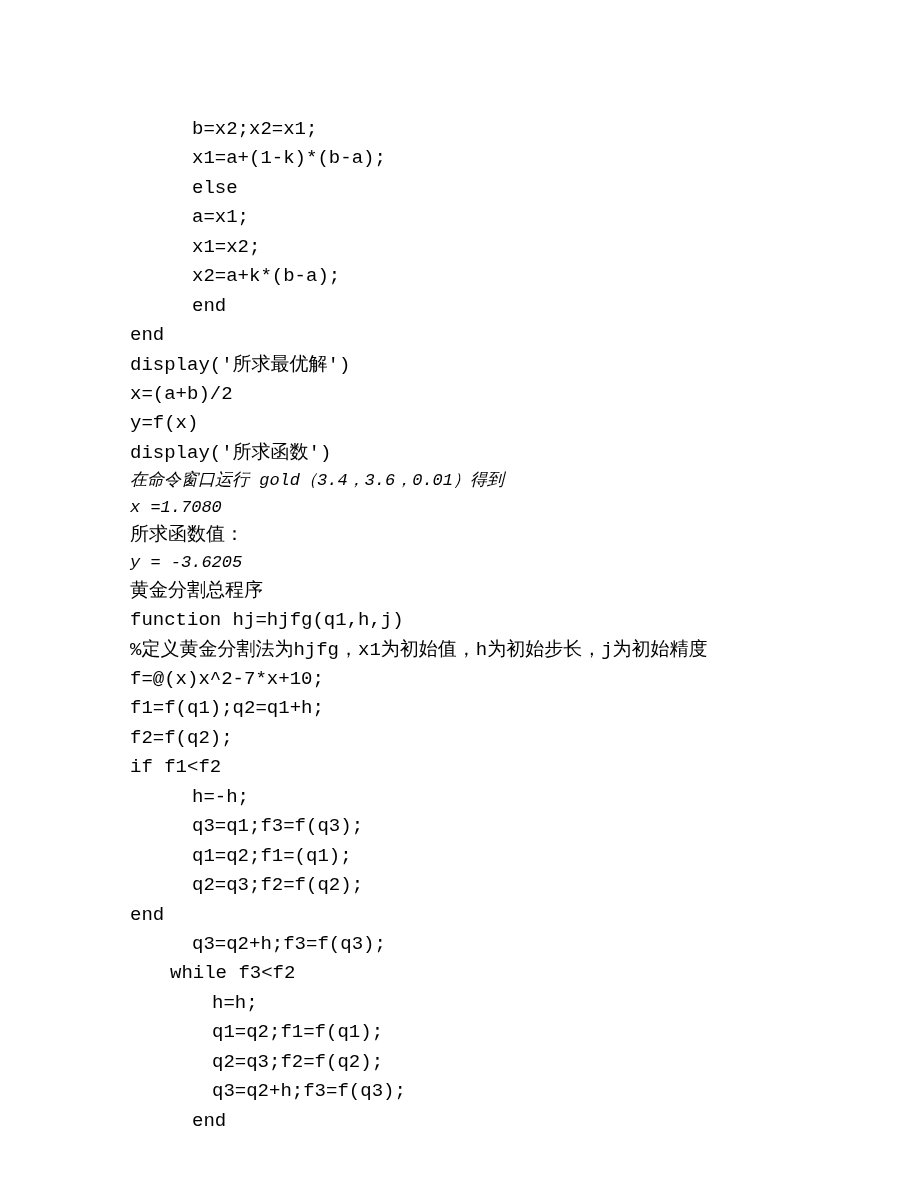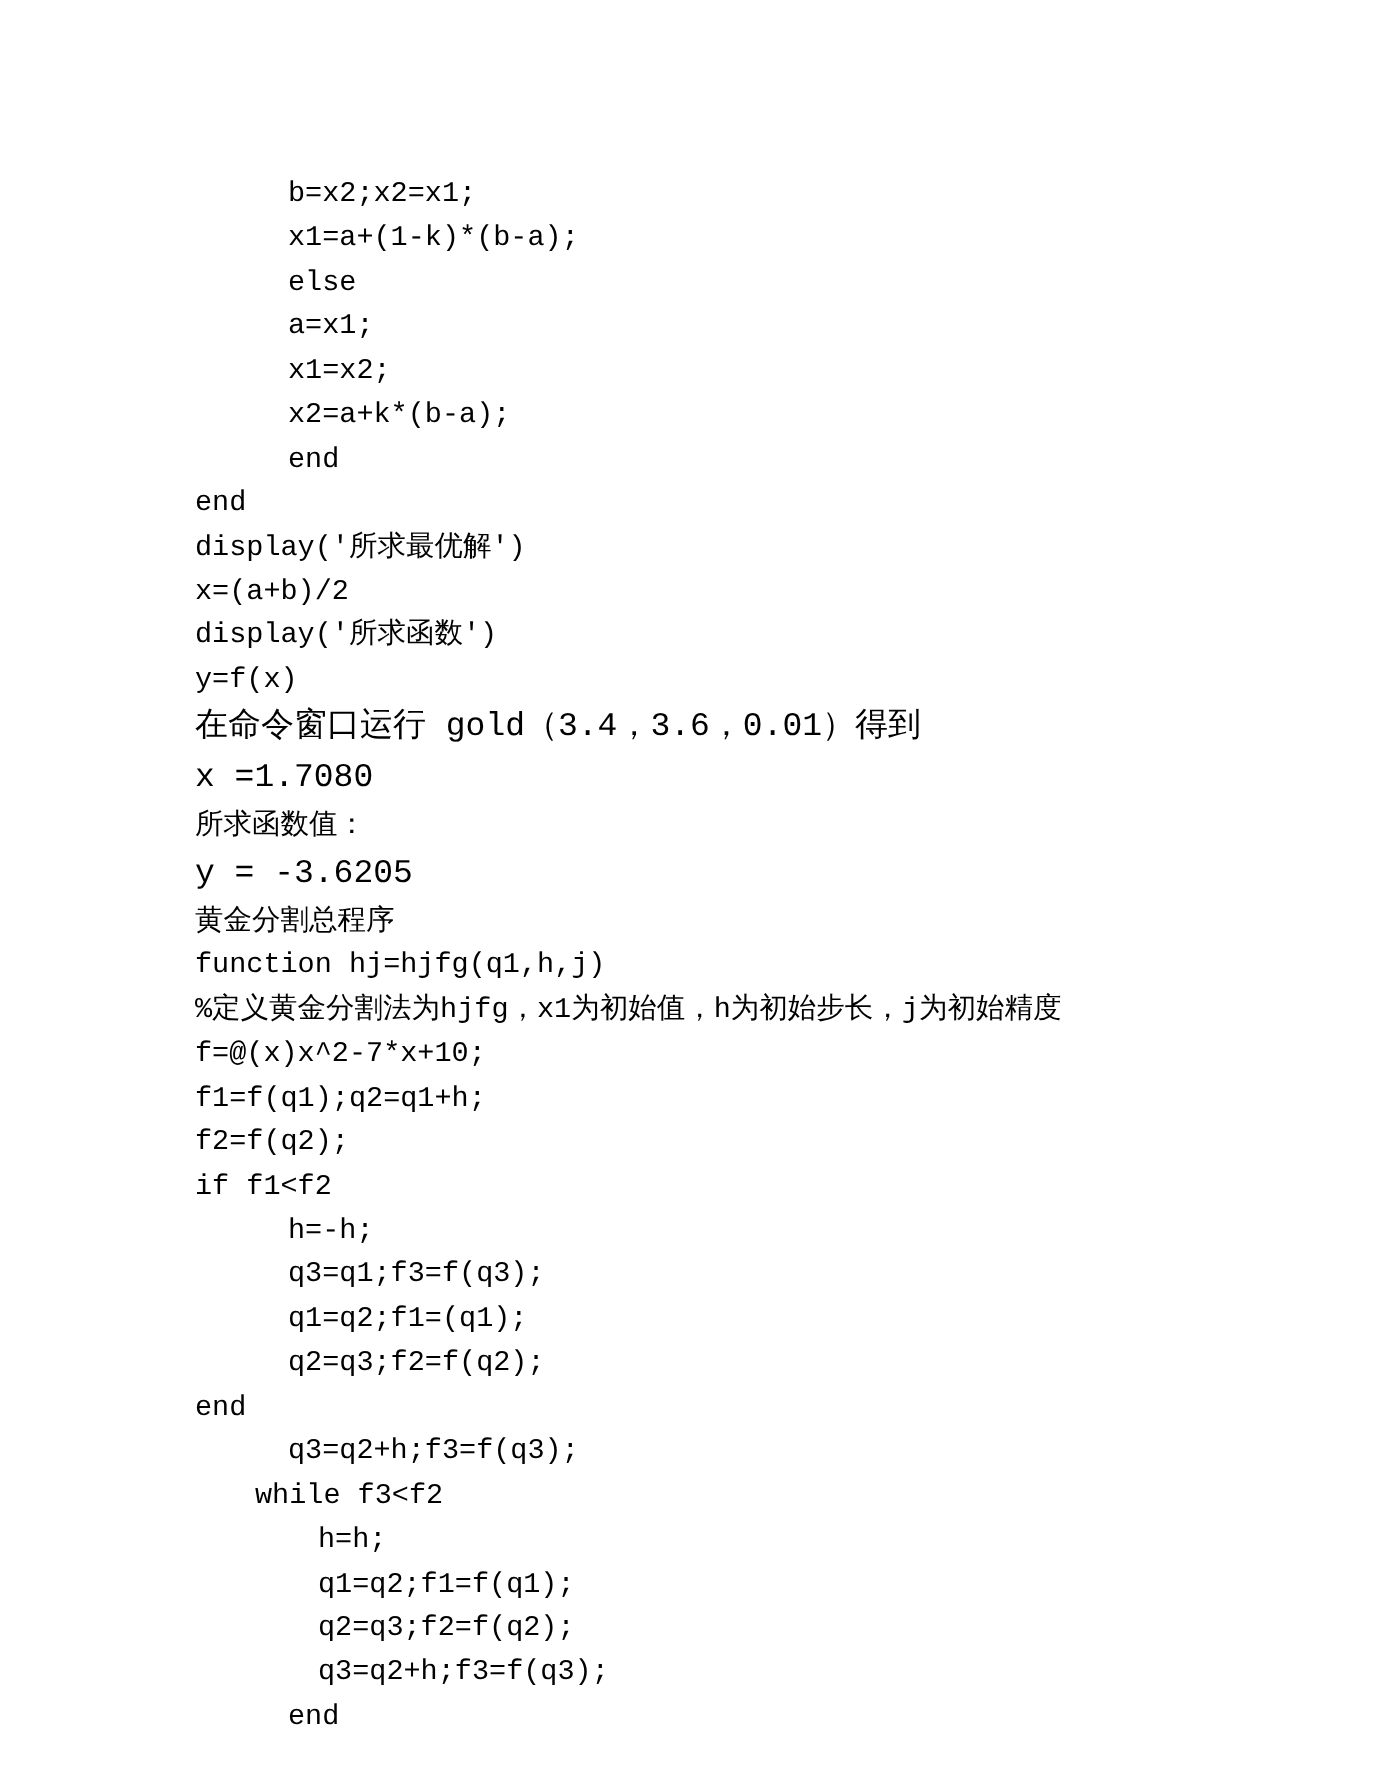--- a/index.html
+++ b/index.html
@@ -15,43 +15,44 @@
       width: 828px;
       min-height: 1191px;
       padding: 115px 0 0 130px;
       box-sizing: border-box;
     }
     .line {
       white-space: pre;
       font-family: "SimSun", "宋体", "Courier New", monospace;
     }
     .small {
-      font-size: 22px;
+      font-size: 17px;
+      font-style: italic;
     }
     .indent1 { padding-left: 40px; }
     .indent2 { padding-left: 62px; }
     .indent3 { padding-left: 82px; }
   </style>
 </head>
 <body>
 
 <div class="page">
   <div id="content">
       <div class="line indent2">b=x2;x2=x1;</div>
       <div class="line indent2">x1=a+(1-k)*(b-a);</div>
       <div class="line indent2">else</div>
       <div class="line indent2">a=x1;</div>
       <div class="line indent2">x1=x2;</div>
       <div class="line indent2">x2=a+k*(b-a);</div>
       <div class="line indent2">end</div>
       <div class="line ">end</div>
       <div class="line ">display('所求最优解')</div>
       <div class="line ">x=(a+b)/2</div>
+      <div class="line ">y=f(x)</div>
       <div class="line ">display('所求函数')</div>
-      <div class="line ">y=f(x)</div>
       <div class="line  small">在命令窗口运行 gold（3.4，3.6，0.01）得到</div>
       <div class="line  small">x =1.7080</div>
       <div class="line ">所求函数值：</div>
       <div class="line  small">y = -3.6205</div>
       <div class="line ">黄金分割总程序</div>
       <div class="line ">function hj=hjfg(q1,h,j)</div>
       <div class="line ">%定义黄金分割法为hjfg，x1为初始值，h为初始步长，j为初始精度</div>
       <div class="line ">f=@(x)x^2-7*x+10;</div>
       <div class="line ">f1=f(q1);q2=q1+h;</div>
       <div class="line ">f2=f(q2);</div>

